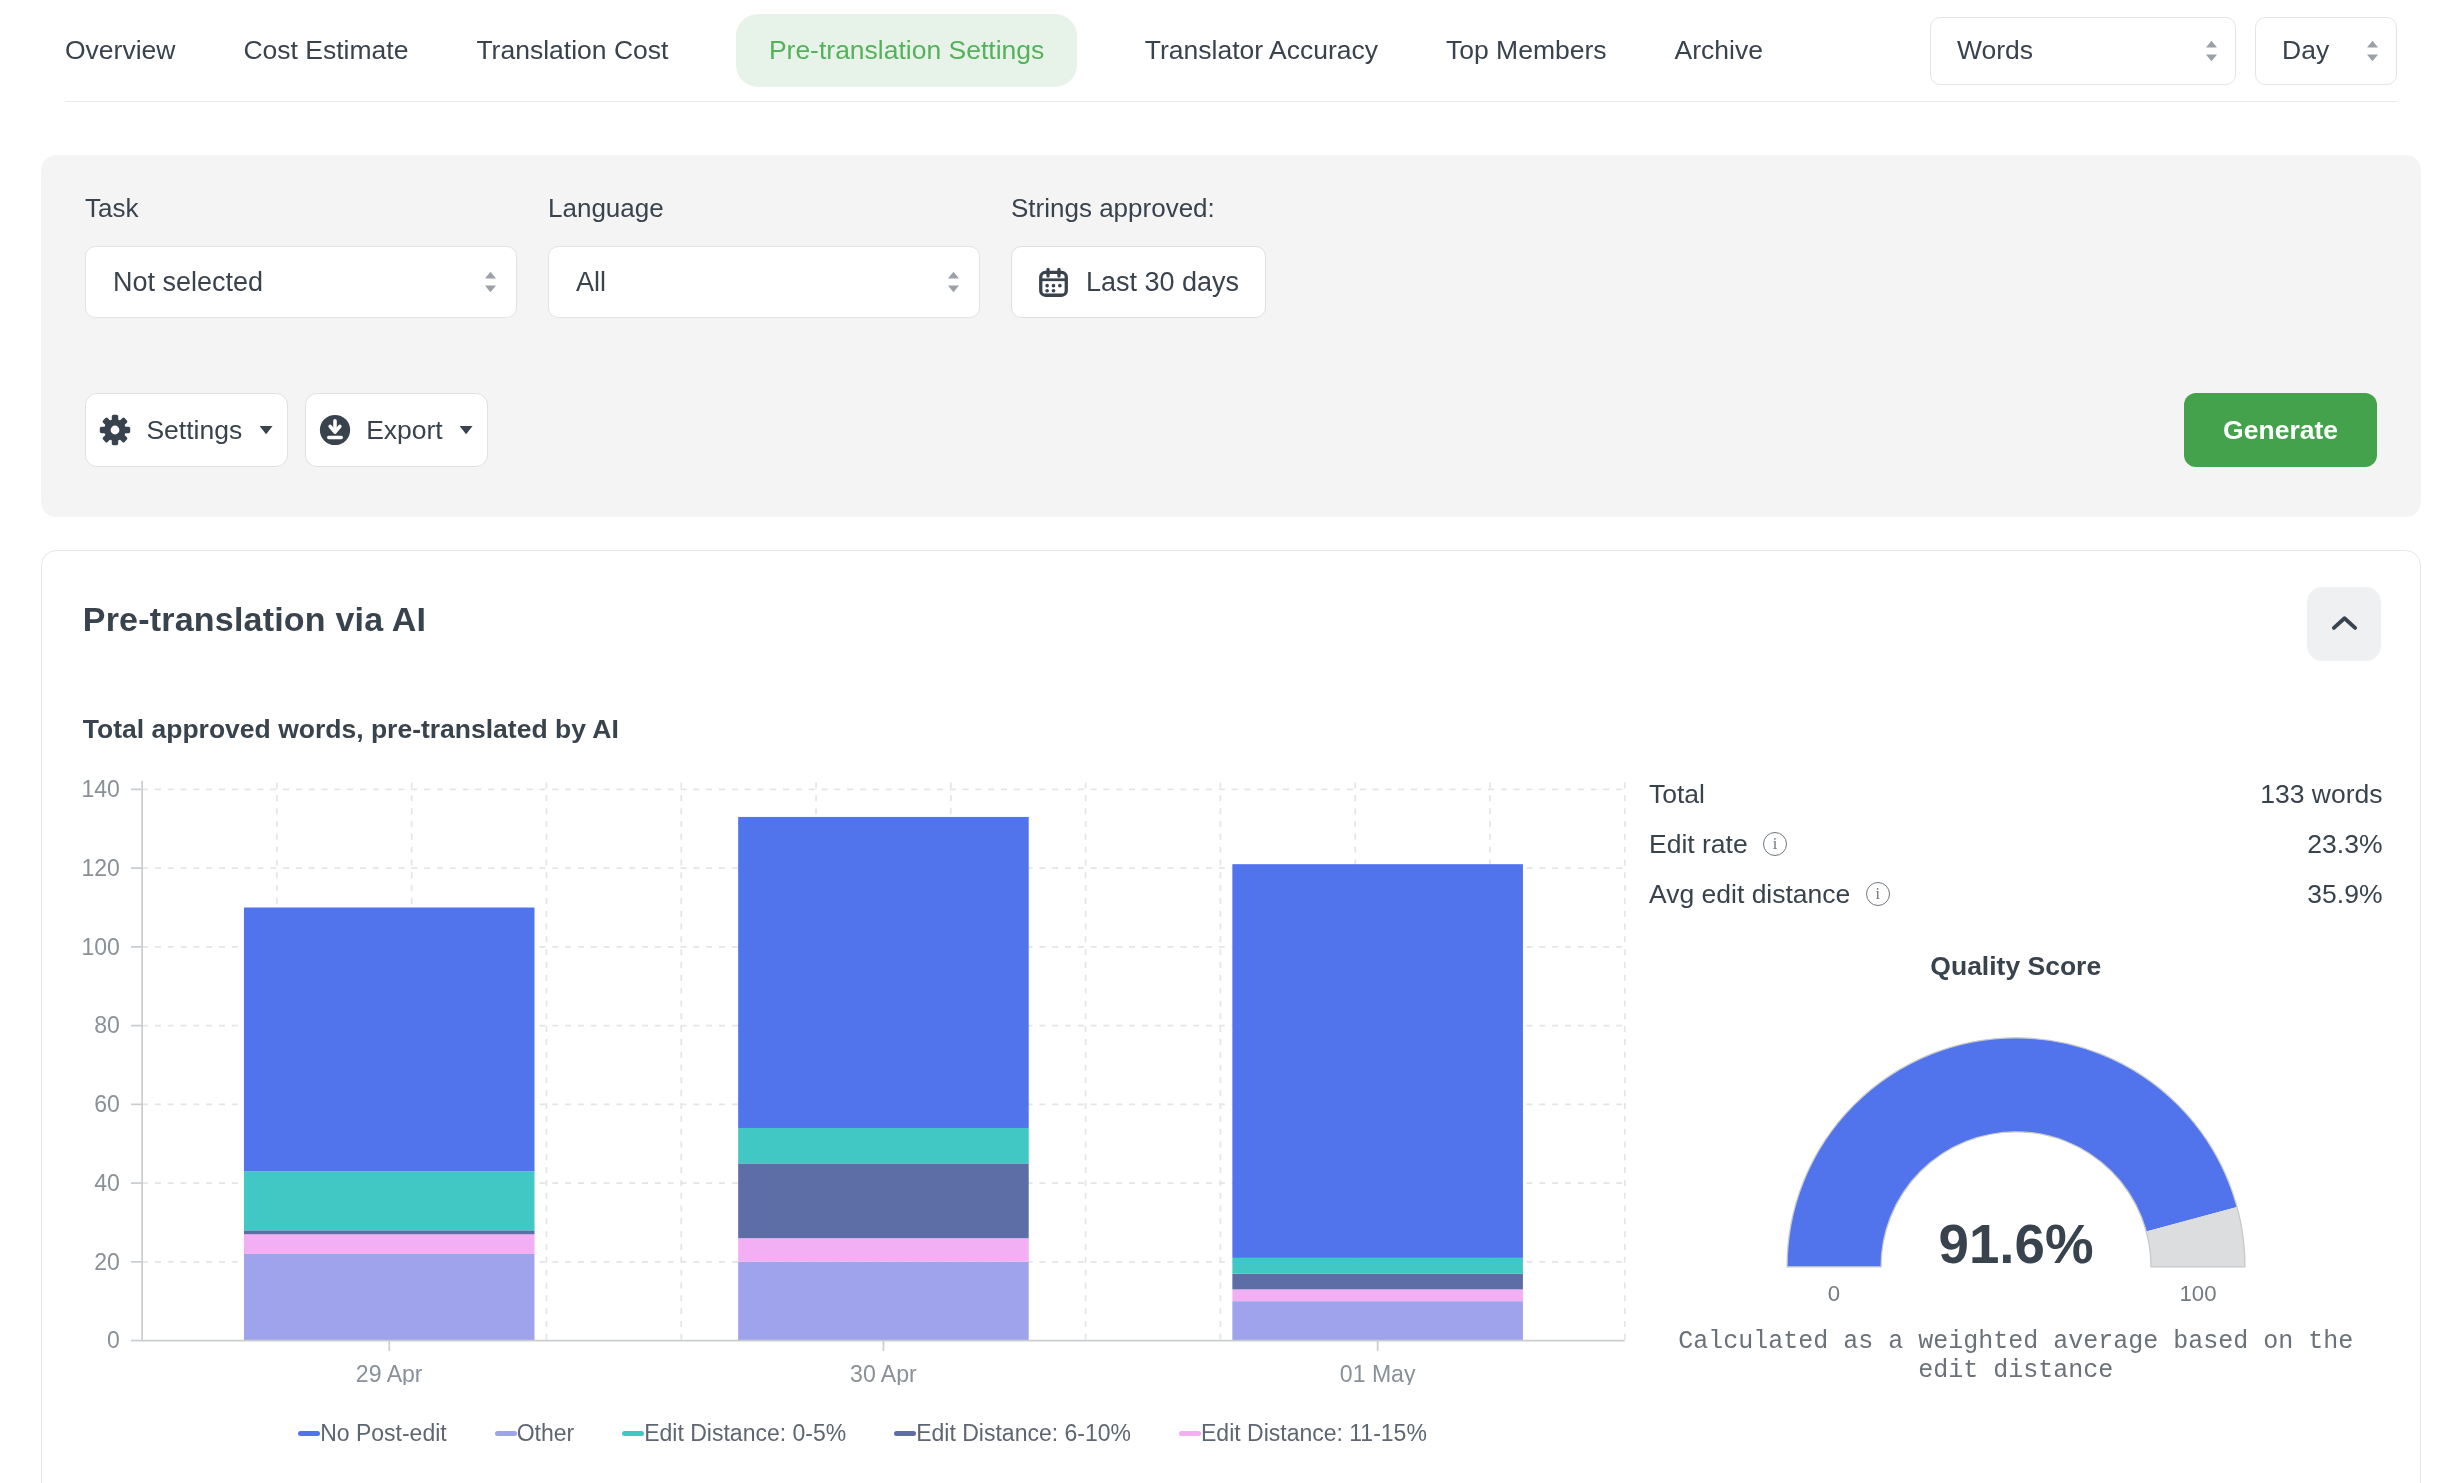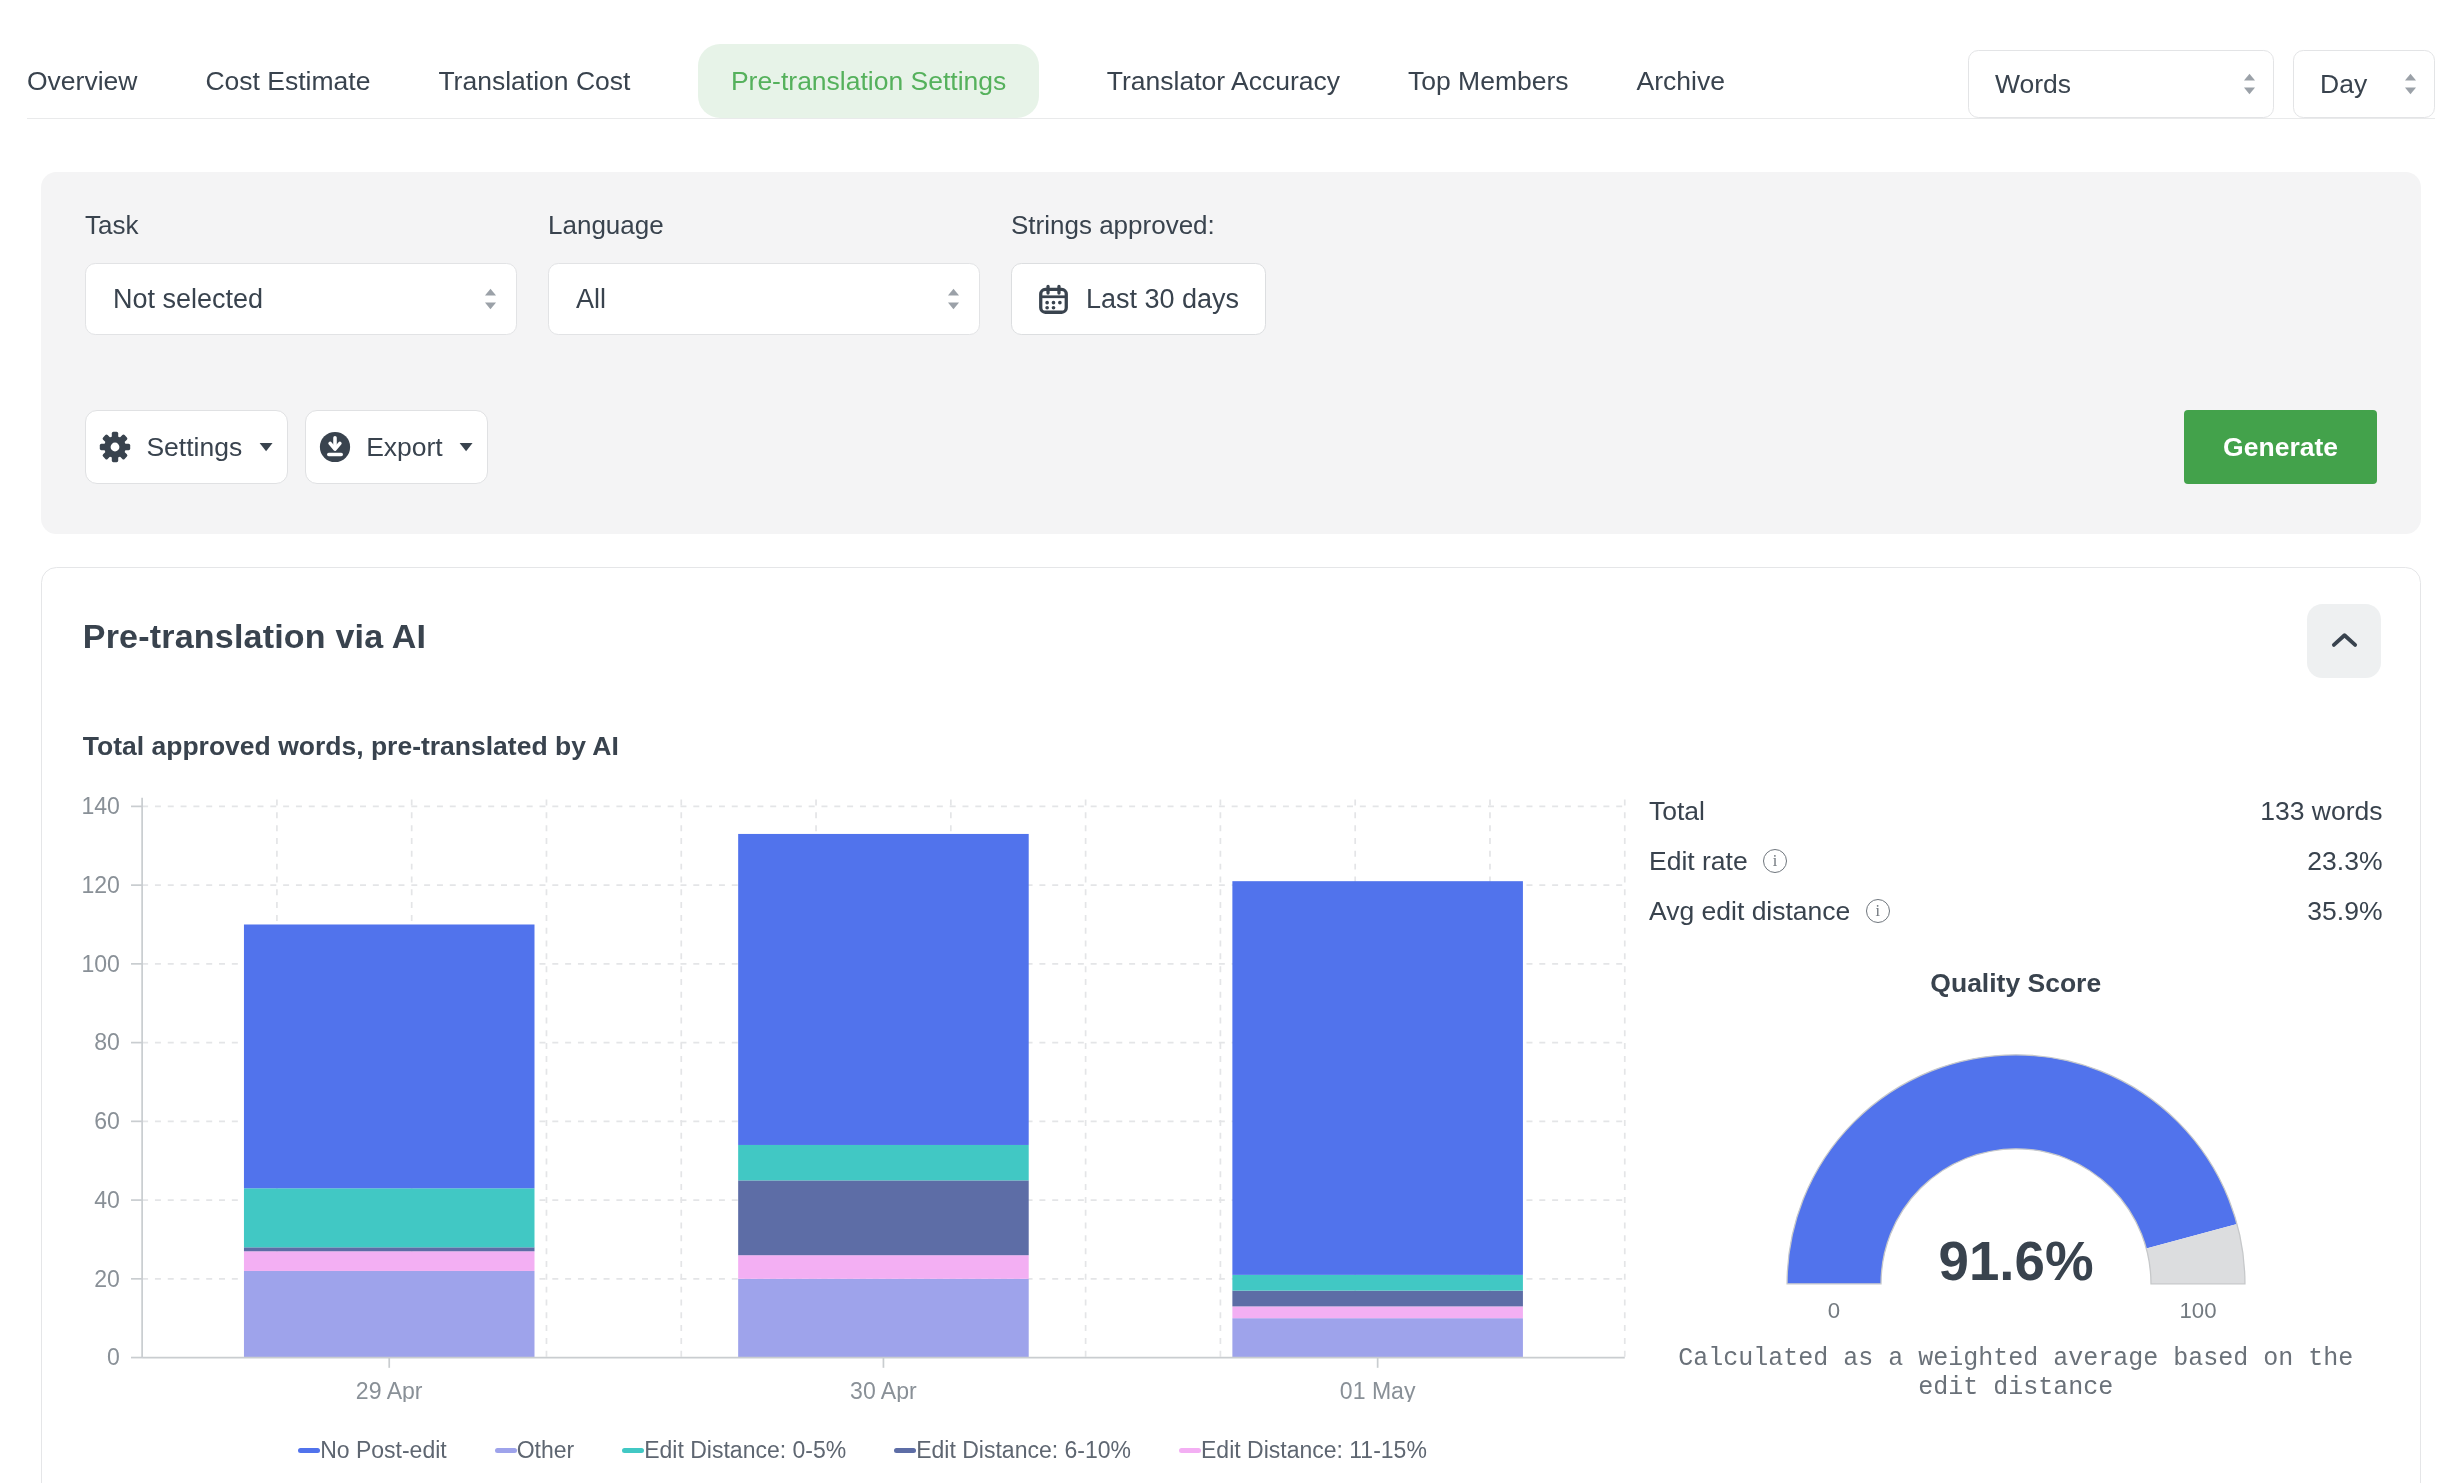--- a/index.html
+++ b/index.html
@@ -1,20 +1,20 @@
 <!DOCTYPE html>
 <html style="font-size:13.7px"><head>
 <meta charset="utf-8">
 <style>
   * { margin:0; padding:0; box-sizing:border-box; }
   html,body { width:2462px; height:1483px; overflow:hidden; background:#fff;
               font-family:"Liberation Sans", sans-serif; color:#39434e; }
 
   
-  .nav { display:flex; align-items:flex-end; margin:0 27px; height:119px;
+  .nav { display:flex; align-items:center; margin:0 65px; height:102px;
          border-bottom:1.7px solid #e9eaeb; }
   .tabs { display:flex; align-items:center; gap:68px; font-size:26.5px; }
   .tab { white-space:nowrap; cursor:default; }
   .tab.active { background:#e7f3e8; color:#55b15c; padding:21.4px 32.5px; border-radius:22px; }
   .nav-selects { margin-left:auto; display:flex; gap:19px; }
   .select { display:flex; align-items:center; justify-content:space-between;
             background:#fff; border:1.7px solid #e3e4e6; border-radius:10.3px;
             height:68px; padding:0 15.4px 0 26px; font-size:26.5px; }
   .select.unit { width:306px; } .select.period { width:142px; }
 
@@ -27,21 +27,21 @@
              justify-content:space-between; background:#fff; border:1.7px solid #e2e3e5;
              border-radius:10.3px; padding:0 17px 0 27px; font-size:27px; }
   .date-btn { height:72px; background:#fff; border:1.7px solid #dcdee0; border-radius:10.3px;
               display:flex; align-items:center; gap:17px; padding:0 26px; font-size:27px;
               font-weight:500; color:#39434e; }
   .filter-row2 { display:flex; align-items:center; gap:17px; margin-top:75px; }
   .btn-light { height:74px; background:#fff; border:1.7px solid #e0e1e3; border-radius:12px;
                display:inline-flex; align-items:center; gap:15.4px; padding:0 13px;
                font-size:26.5px; font-weight:500; color:#39434e; }
   .btn-generate { margin-left:auto; height:74px; background:#43a24b; border:none;
-                  border-radius:4px; color:#fff; font-size:26.5px; font-weight:700;
+                  border-radius:12px; color:#fff; font-size:26.5px; font-weight:700;
                   padding:0 39px; font-family:inherit; }
 
   
   .report-card { margin:32.5px 41px 0; border:1.7px solid #e5e6e8; border-radius:15.4px;
                  padding:36px 17px 34px 34px; height:1026px; }
   .card-head { display:flex; justify-content:space-between; align-items:flex-start;
                padding-right:22px; }
   .card-title { font-size:34px; font-weight:800; margin:13.7px 0 0 6.8px; letter-spacing:0.2px; }
   .collapse-btn { width:74px; height:74px; background:#eef0f1; border:none;
                   border-radius:15.4px; display:flex; align-items:center; justify-content:center; }

